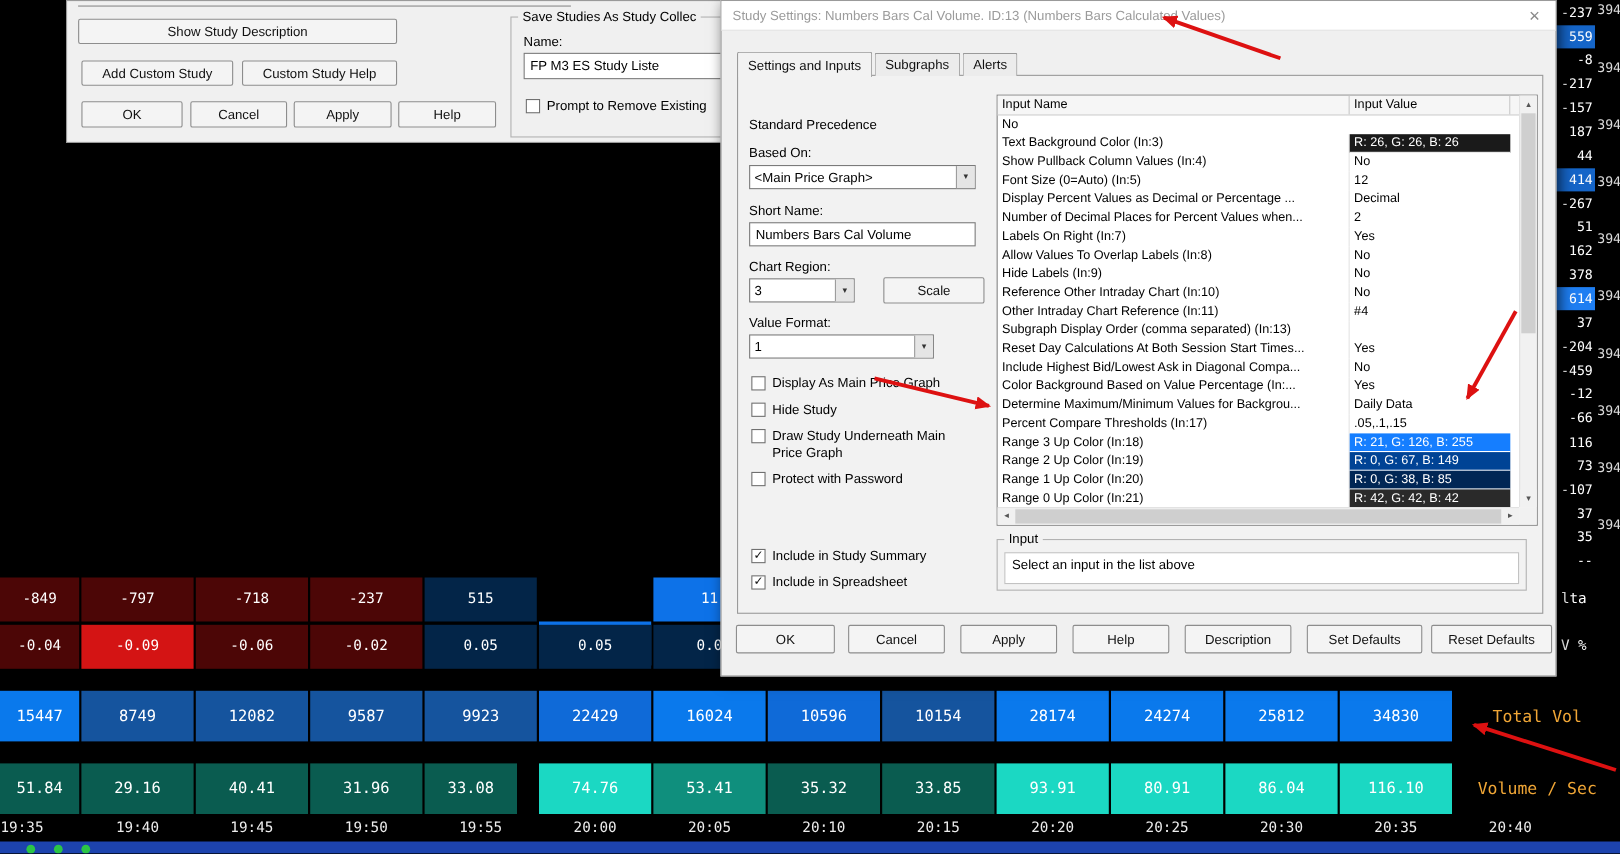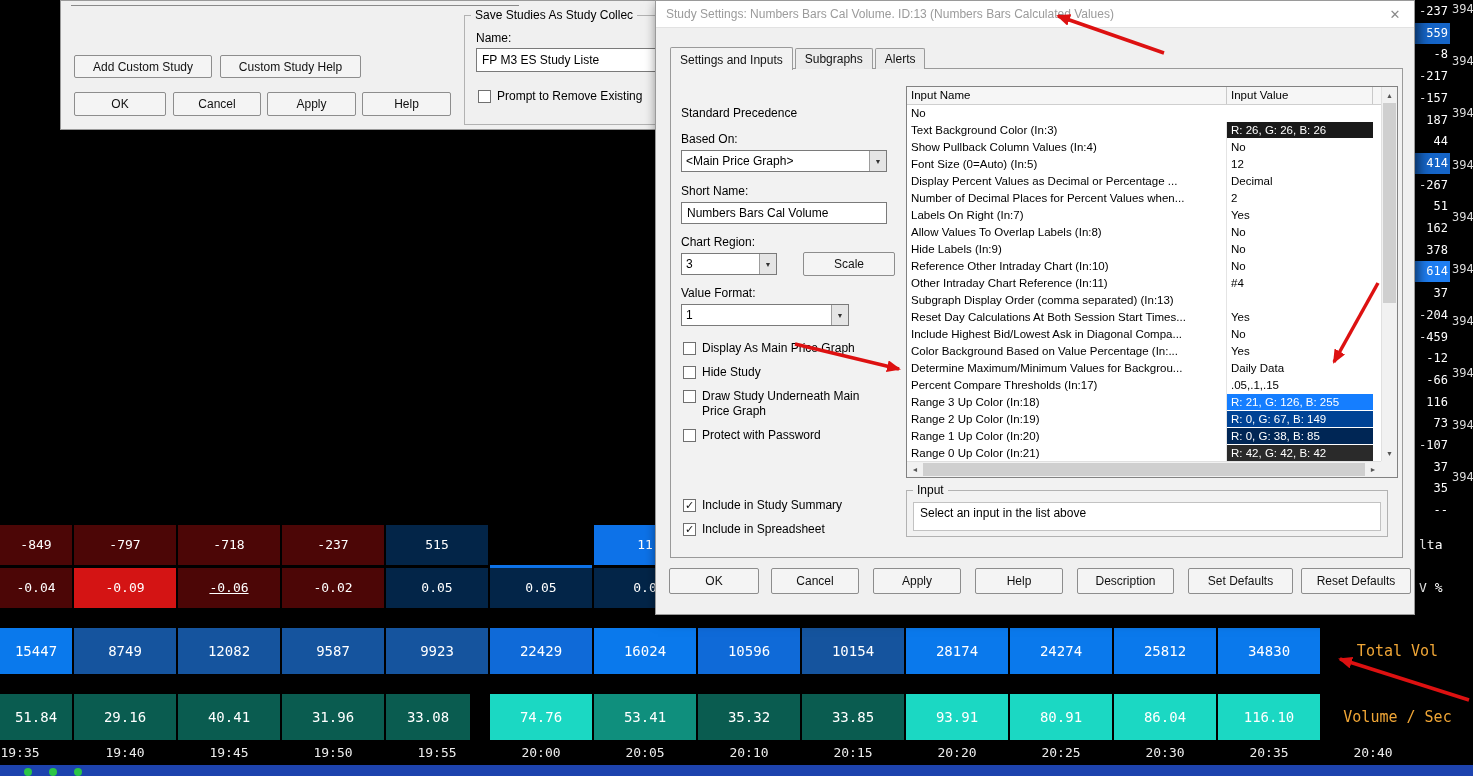--- a/index.html
+++ b/index.html
@@ -79,21 +79,21 @@
       <div class="cell" style="left: 74px; width: 102px; height: 40px; line-height: 40px; font-size: 13px; background: rgb(76, 6, 6);">-797</div>
       <div class="cell" style="left: 178px; width: 102px; height: 40px; line-height: 40px; font-size: 13px; background: rgb(76, 6, 6);">-718</div>
       <div class="cell" style="left: 282px; width: 102px; height: 40px; line-height: 40px; font-size: 13px; background: rgb(76, 6, 6);">-237</div>
       <div class="cell" style="left: 386px; width: 102px; height: 40px; line-height: 40px; font-size: 13px; background: rgb(3, 37, 72);">515</div>
       <div class="cell" style="left: 490px; width: 102px; height: 40px; line-height: 40px; font-size: 13px; background: rgb(13, 114, 232); margin-top: 40px;">1185</div>
       <div class="cell" style="left: 594px; width: 102px; height: 40px; line-height: 40px; font-size: 13px; background: rgb(13, 114, 232);">11</div>
     </div>
   <div class="chart-row" style="top:568px;height:40px">
       <div class="cell" style="left: 0px; width: 72px; height: 40px; line-height: 40px; font-size: 13px; background: rgb(76, 6, 6);">-0.04</div>
       <div class="cell" style="left: 74px; width: 102px; height: 40px; line-height: 40px; font-size: 13px; background: rgb(212, 20, 20);">-0.09</div>
-      <div class="cell" style="left: 178px; width: 102px; height: 40px; line-height: 40px; font-size: 13px; background: rgb(76, 6, 6); text-decoration: underline;">-0.06</div>
+      <div class="cell" style="left: 178px; width: 102px; height: 40px; line-height: 40px; font-size: 13px; background: rgb(76, 6, 6);">-0.06</div>
       <div class="cell" style="left: 282px; width: 102px; height: 40px; line-height: 40px; font-size: 13px; background: rgb(76, 6, 6);">-0.02</div>
       <div class="cell" style="left: 386px; width: 102px; height: 40px; line-height: 40px; font-size: 13px; background: rgb(3, 37, 72);">0.05</div>
       <div class="cell" style="left: 490px; width: 102px; height: 40px; line-height: 40px; font-size: 13px; background: rgb(3, 37, 72);">0.05</div>
       <div class="cell" style="left: 594px; width: 102px; height: 40px; line-height: 40px; font-size: 13px; background: rgb(3, 37, 72);">0.0</div>
     </div>
   <div class="chart-row" style="top:628px;height:46px">
       <div class="cell" style="left: 0px; width: 72px; height: 46px; line-height: 46px; font-size: 14px; background: rgb(10, 121, 236);">15447</div>
       <div class="cell" style="left: 74px; width: 102px; height: 46px; line-height: 46px; font-size: 14px; background: rgb(21, 84, 158);">8749</div>
       <div class="cell" style="left: 178px; width: 102px; height: 46px; line-height: 46px; font-size: 14px; background: rgb(21, 84, 158);">12082</div>
       <div class="cell" style="left: 282px; width: 102px; height: 46px; line-height: 46px; font-size: 14px; background: rgb(21, 84, 158);">9587</div>
@@ -184,20 +184,21 @@
     </div>
 
   <div id="taskbar"></div>
   <div class="dot" style="left:24px"></div>
   <div class="dot" style="left:49px"></div>
   <div class="dot" style="left:74px"></div>
 </div>
 
 <div id="bgdlg" class="win">
   <div id="listline"></div>
+  <div class="btn abs" style="left:10px;top:16px;width:290px;height:23px">Show Study Description</div>
   <div class="btn abs" style="left:13px;top:54px;width:138px;height:23px">Add Custom Study</div>
   <div class="btn abs" style="left:159px;top:54px;width:141px;height:23px">Custom Study Help</div>
   <div class="btn abs" style="left:13px;top:91px;width:92px;height:24px">OK</div>
   <div class="btn abs" style="left:112px;top:91px;width:88px;height:24px">Cancel</div>
   <div class="btn abs" style="left:206px;top:91px;width:89px;height:24px">Apply</div>
   <div class="btn abs" style="left:301px;top:91px;width:89px;height:24px">Help</div>
 
   <div class="groupbox" style="left:403px;top:14px;width:250px;height:110px">
     <div class="grouplabel">Save Studies As Study Collec</div>
   </div>

